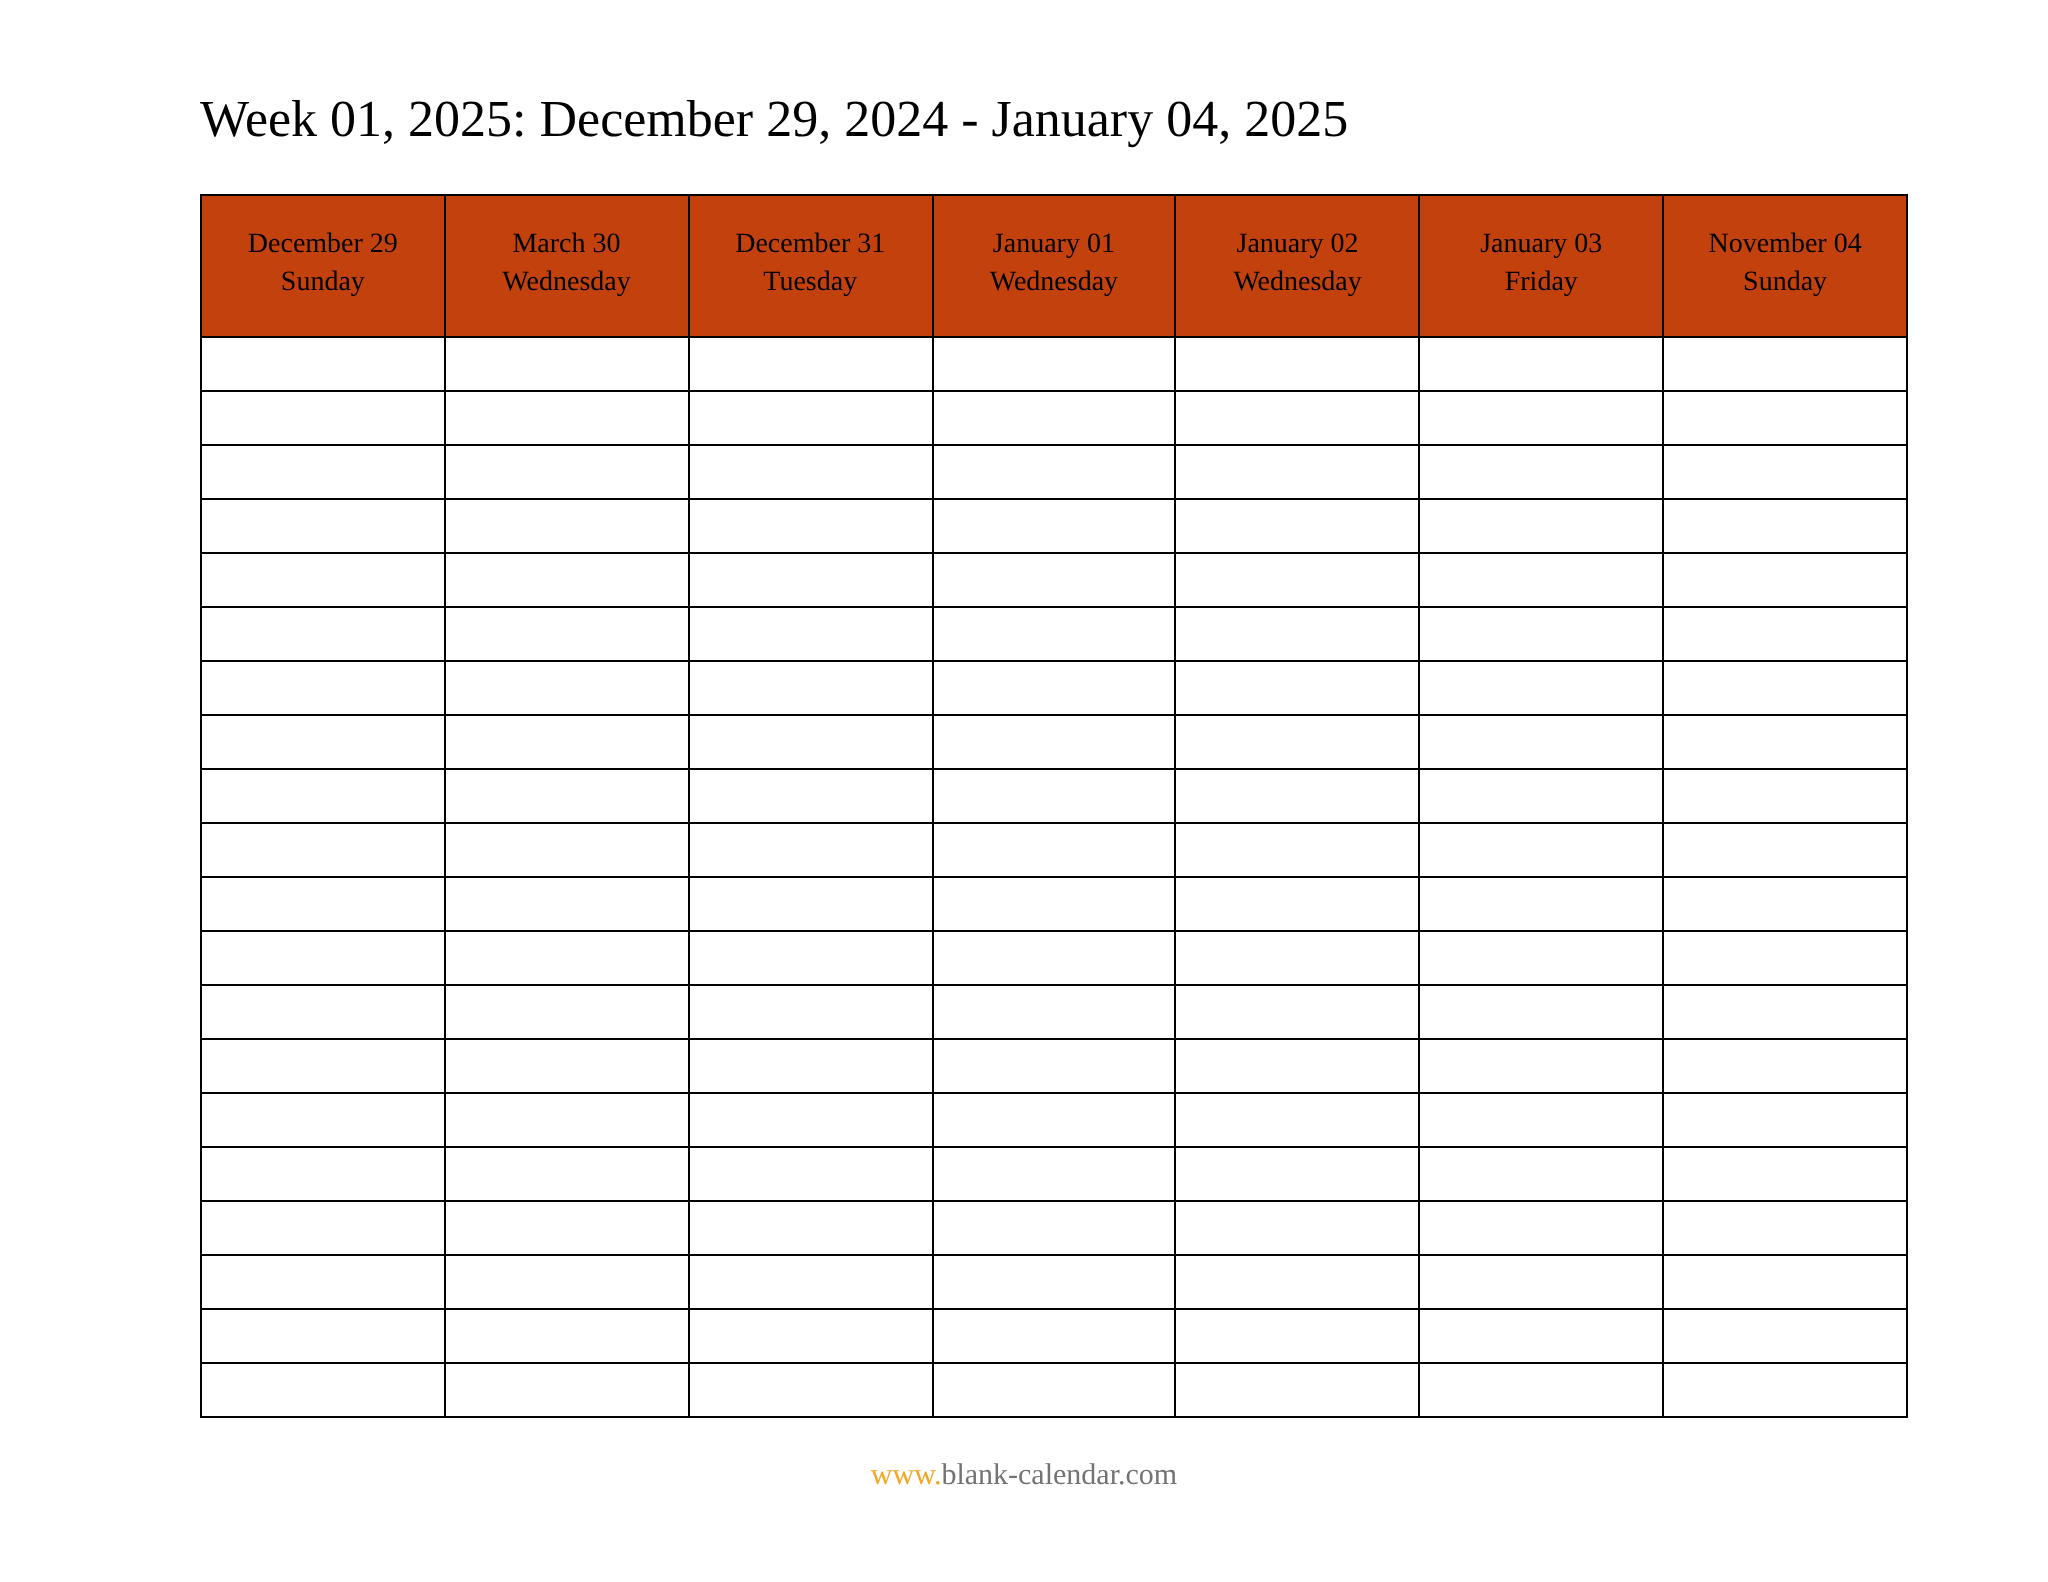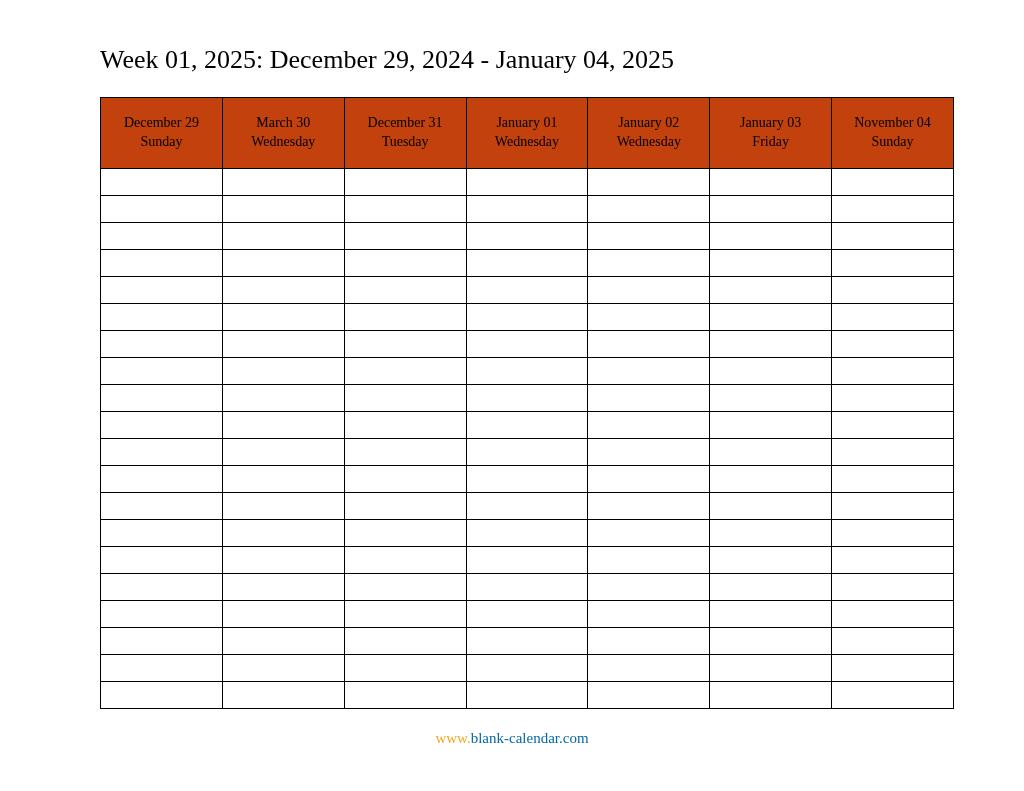--- a/index.html
+++ b/index.html
@@ -58,21 +58,21 @@
       left: 0;
       width: 100%;
       text-align: center;
       font-size: 15px;
       font-family: "Times New Roman", Times, serif;
     }
     .footer .www {
       color: #f5a623;
     }
     .footer .domain {
-      color: #0369a1;
+      color: #737373;
     }
   </style>
 </head>
 <body>
 
 <div class="page">
   <h1 class="title">Week 01, 2025: December 29, 2024 - January 04, 2025</h1>
 
   <table class="calendar">
     <thead>

